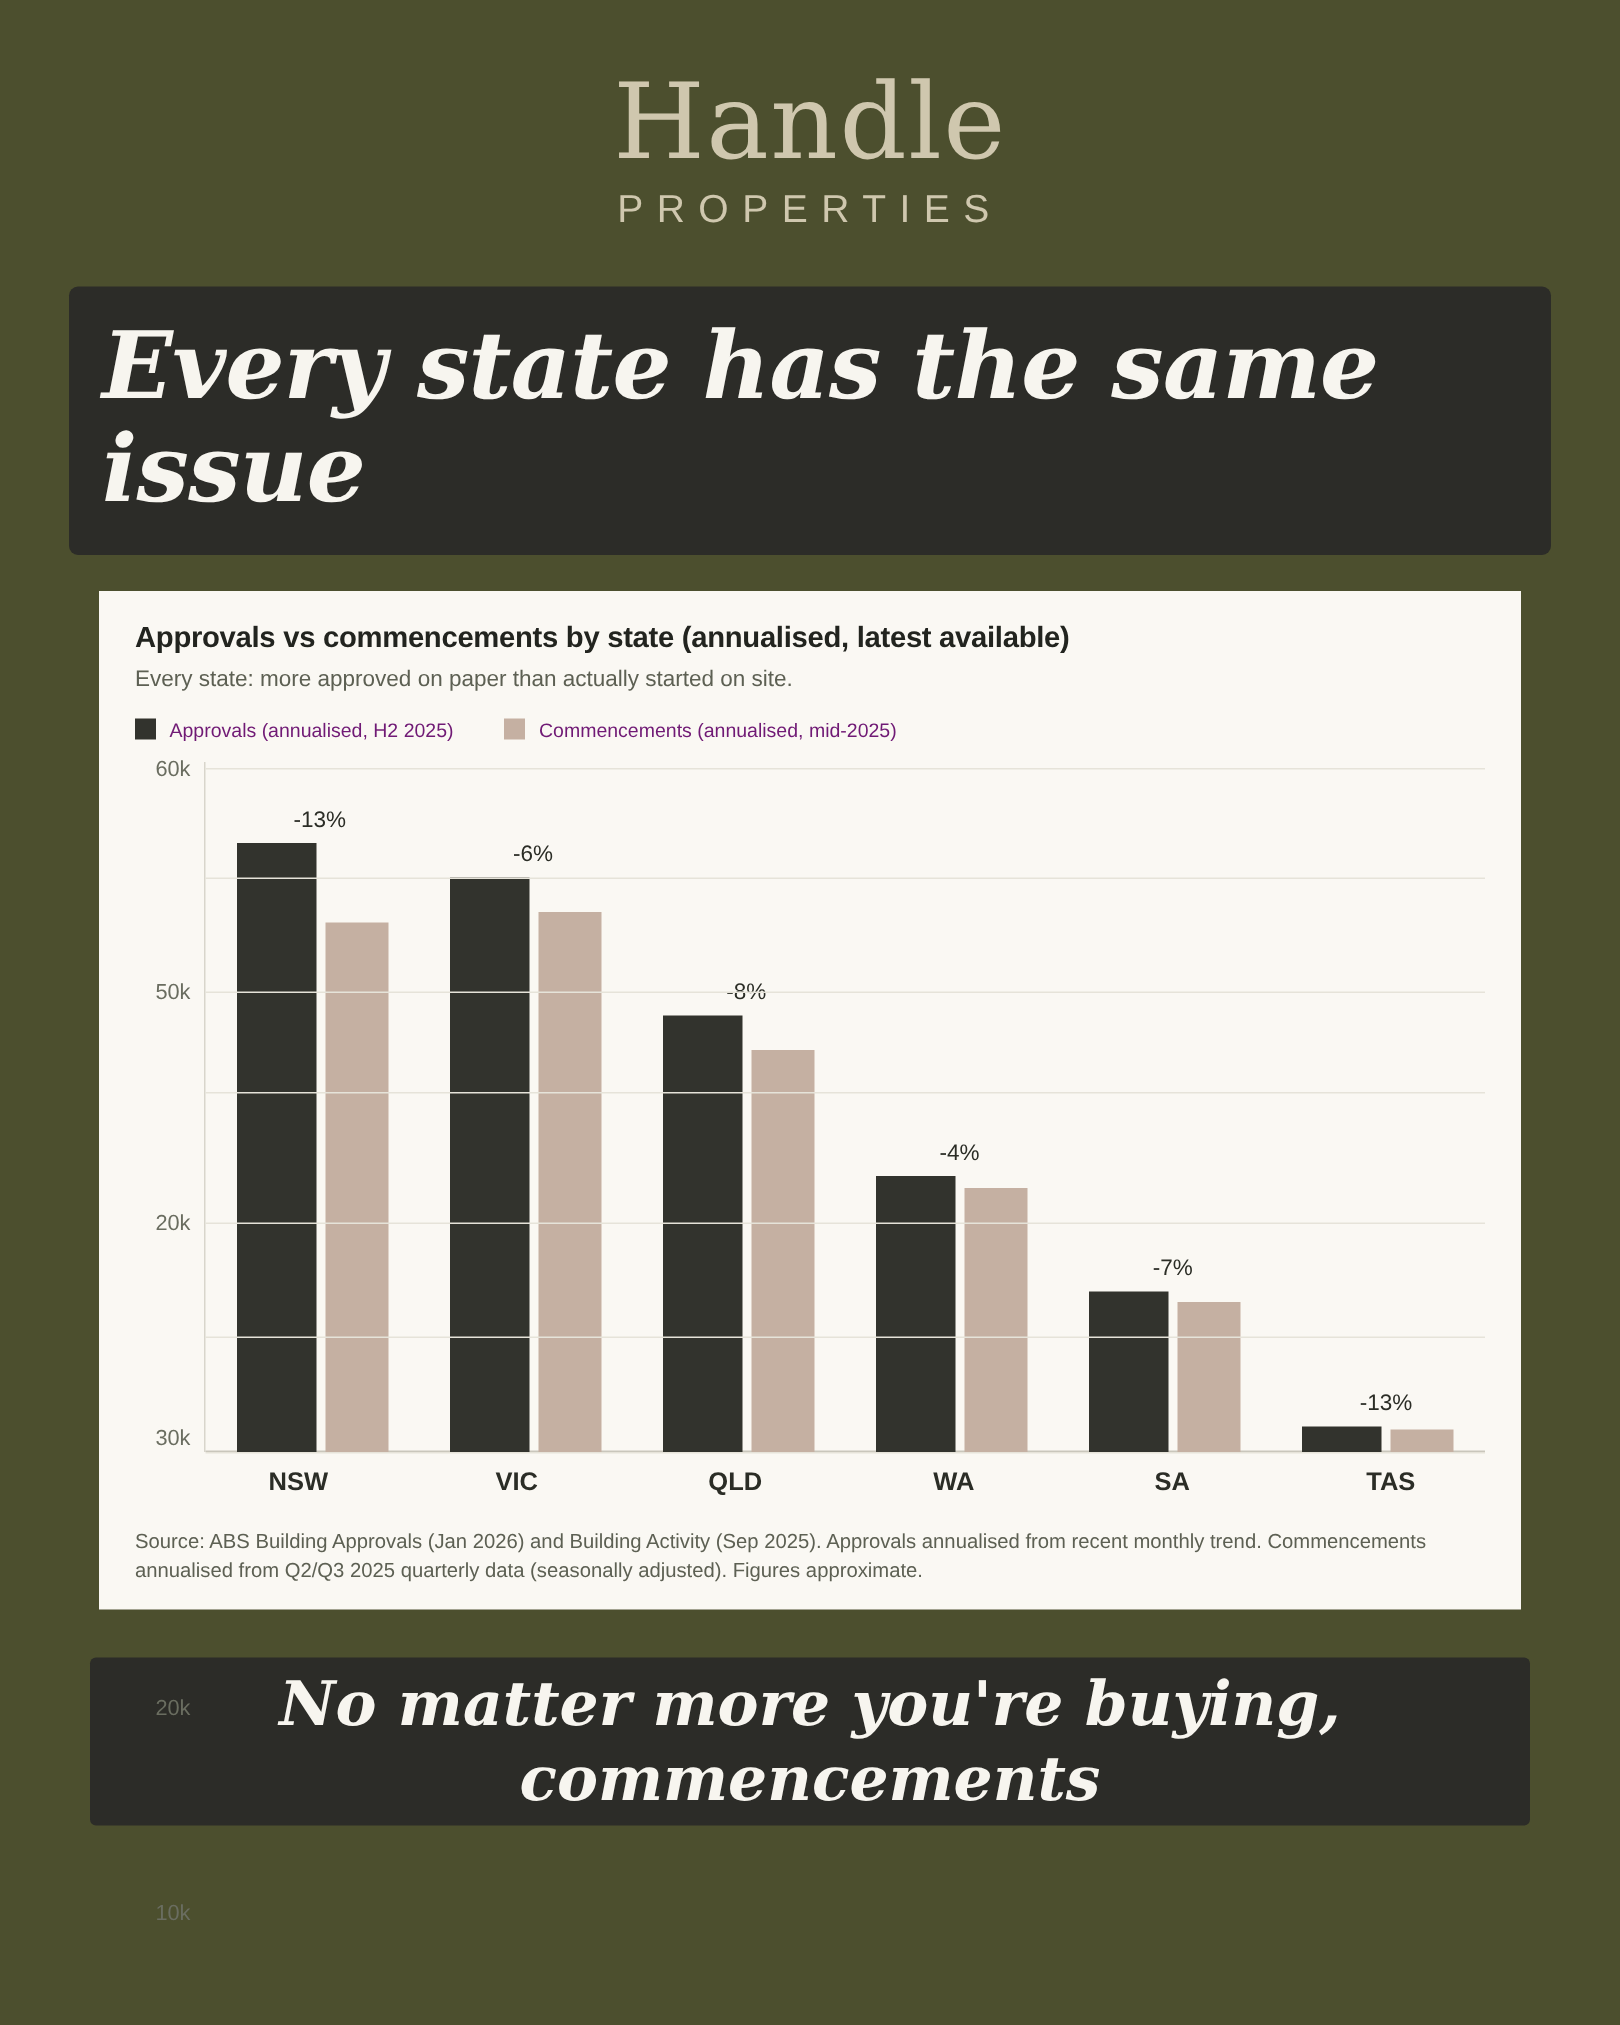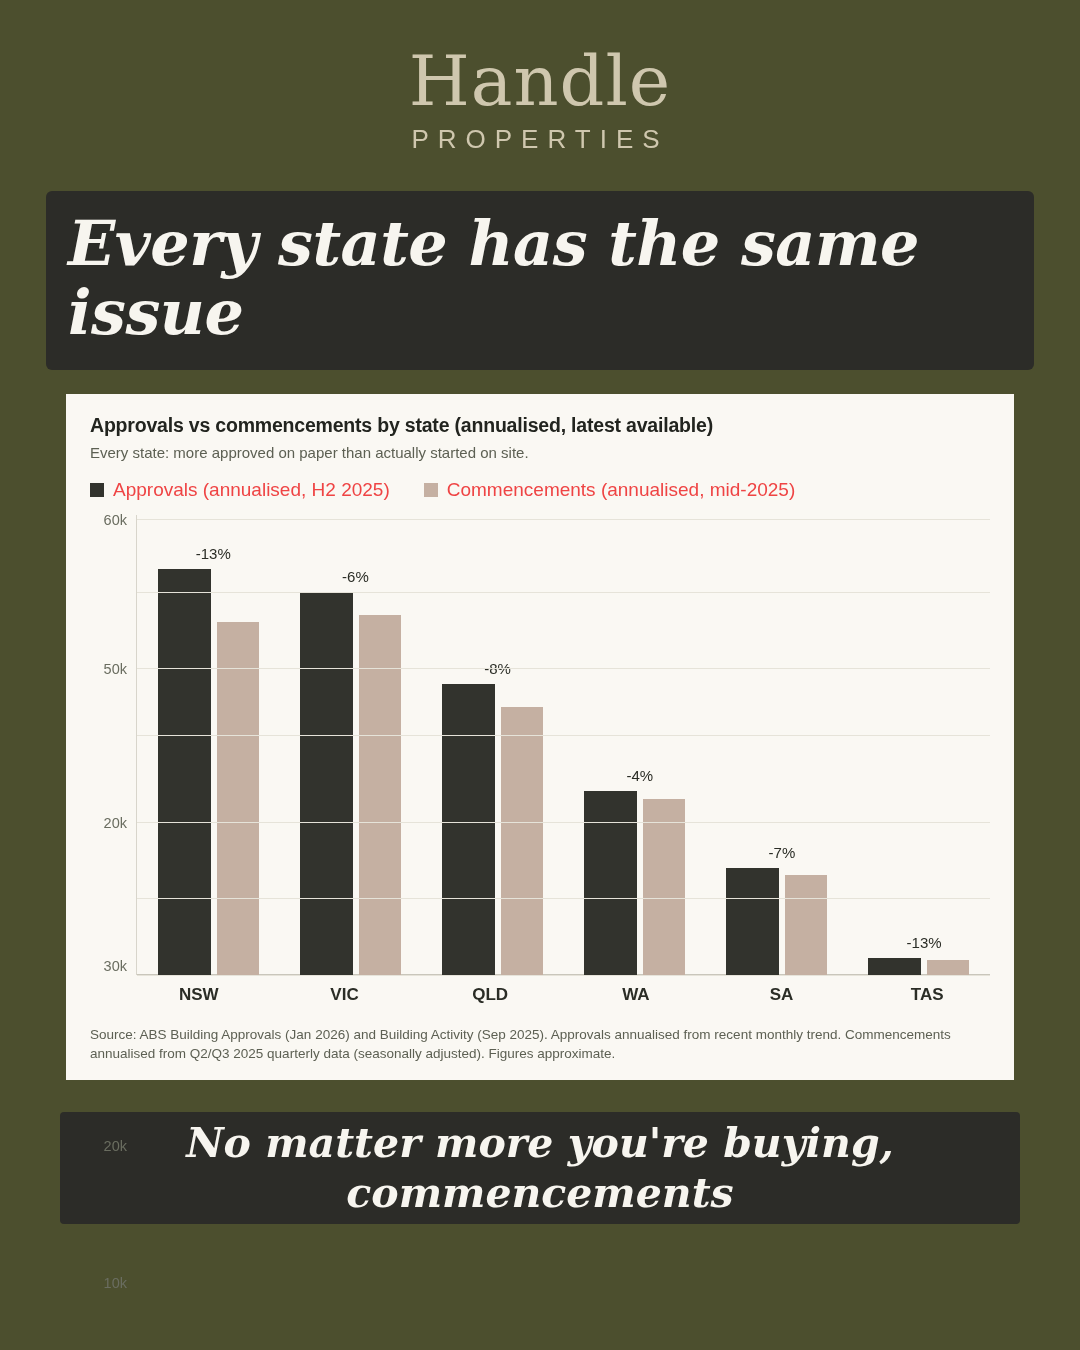--- a/index.html
+++ b/index.html
@@ -76,22 +76,22 @@
   .legend {
     display: flex;
     align-items: center;
     gap: 34px;
     margin-top: 18px;
   }
   .legend-item {
     display: flex;
     align-items: center;
     gap: 9px;
-    font-size: 19px;
-    color: #ef4444;
+    font-size: 13px;
+    color: #701a75;
   }
   .swatch {
     width: 14px;
     height: 14px;
     display: inline-block;
   }
 
   
   .plot {
     position: relative;

